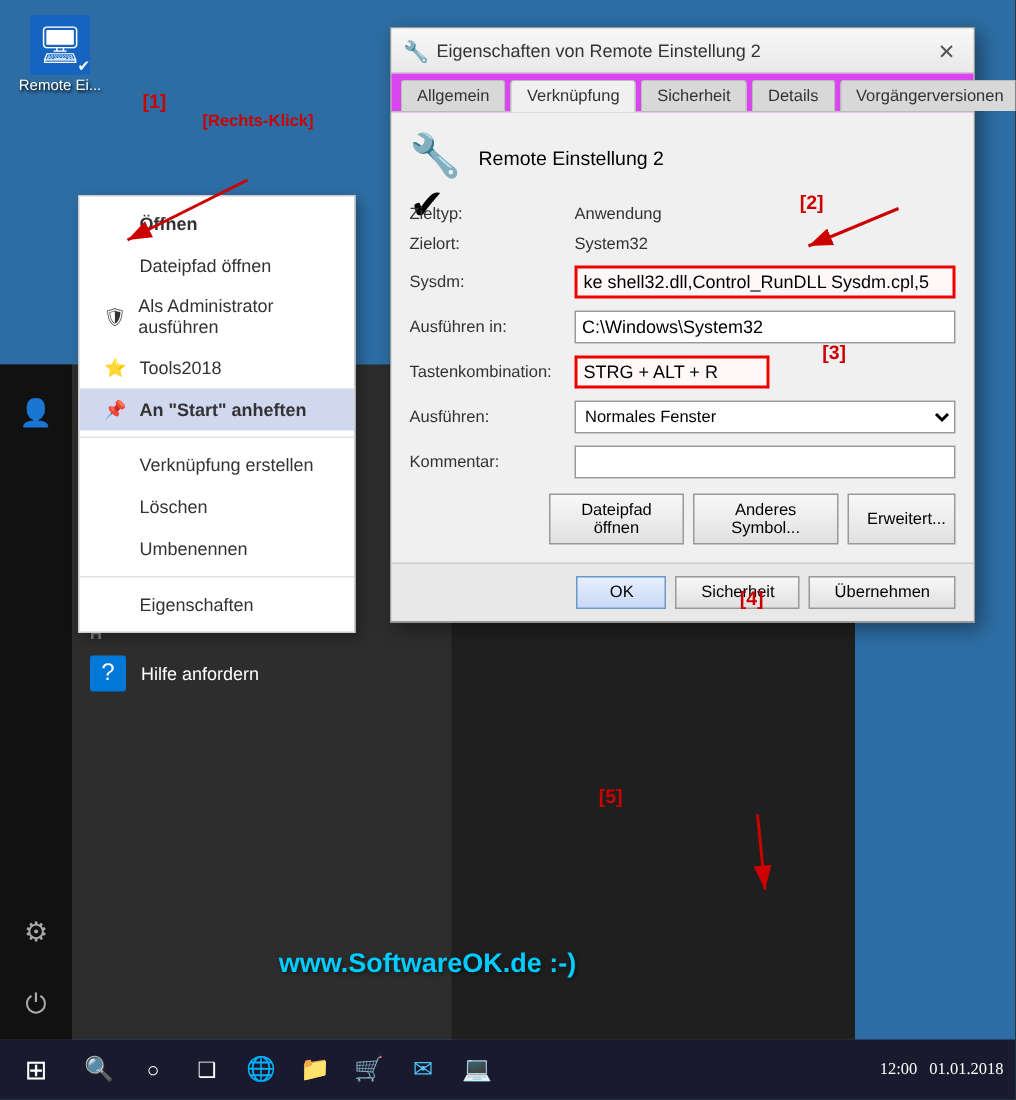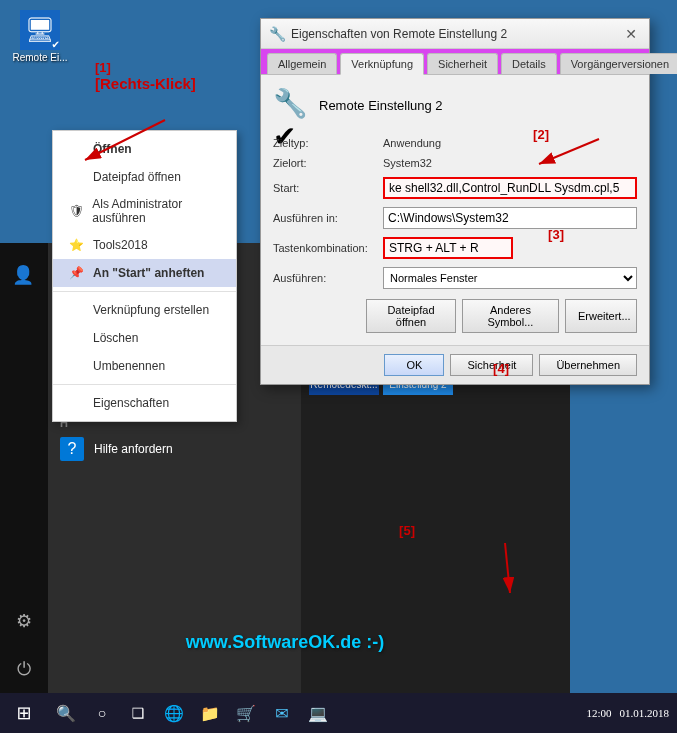--- a/index.html
+++ b/index.html
@@ -495,21 +495,21 @@
 
 <div class="desktop">
 
   <div class="desktop-icon">
     <div class="desktop-icon-img">🖥<span style="position:absolute;bottom:0;right:0;font-size:10px;">✔</span></div>
     <div class="desktop-icon-label">Remote Ei...</div>
   </div>
 
   <div class="annotation" style="top: 60px; left: 95px;">
     <div>[1]</div>
-    <div style="color:#cc0000;font-size:15px;">[Rechts-Klick]</div>
+    <div style="color:#cc0000;font-size:11px;margin-left:40px;">[Rechts-Klick]</div>
   </div>
 
   <svg class="arrow" style="top:110px;left:55px;width:120px;height:60px;">
     <defs>
       <marker id="arrowhead1" markerWidth="8" markerHeight="6" refX="8" refY="3" orient="auto">
         <polygon points="0 0, 8 3, 0 6" fill="#cc0000"></polygon>
       </marker>
     </defs>
     <line x1="110" y1="10" x2="30" y2="50" stroke="#cc0000" stroke-width="2" marker-end="url(#arrowhead1)"></line>
   </svg>
@@ -578,21 +578,21 @@
         <div class="dialog-field-label">Zieltyp:</div>
         <div class="dialog-field-value">Anwendung</div>
       </div>
 
       <div class="dialog-field">
         <div class="dialog-field-label">Zielort:</div>
         <div class="dialog-field-value">System32</div>
       </div>
 
       <div class="dialog-field">
-        <div class="dialog-field-label">Start:</div>
+        <div class="dialog-field-label">Sysdm:</div>
         <input class="dialog-field-input highlighted" readonly="" value="ke shell32.dll,Control_RunDLL Sysdm.cpl,5" style="">
       </div>
 
       <div style="position:absolute;top:108px;right:100px;color:#cc0000;font-weight:bold;font-size:13px;z-index:500;">[2]</div>
 
       <svg style="position:absolute;top:110px;right:40px;width:80px;height:40px;z-index:500;pointer-events:none;">
         <defs>
           <marker id="ah2" markerWidth="8" markerHeight="6" refX="8" refY="3" orient="auto">
             <polygon points="0 0, 8 3, 0 6" fill="#cc0000"></polygon>
           </marker>
@@ -612,20 +612,24 @@
 
       <div style="position:absolute;top:208px;right:85px;color:#cc0000;font-weight:bold;font-size:13px;z-index:500;">[3]</div>
 
       <div class="dialog-field">
         <div class="dialog-field-label">Ausführen:</div>
         <select class="dialog-select">
           <option>Normales Fenster</option>
         </select>
       </div>
 
+      <div class="dialog-field">
+        <div class="dialog-field-label">Kommentar:</div>
+        <input class="dialog-field-input" value="" style="">
+      </div>
 
       <div class="dialog-buttons-row">
         <div style="width:110px;"></div>
         <button class="dialog-btn">Dateipfad öffnen</button>
         <button class="dialog-btn">Anderes Symbol...</button>
         <button class="dialog-btn">Erweitert...</button>
       </div>
     </div>
     <div class="dialog-footer">
 

